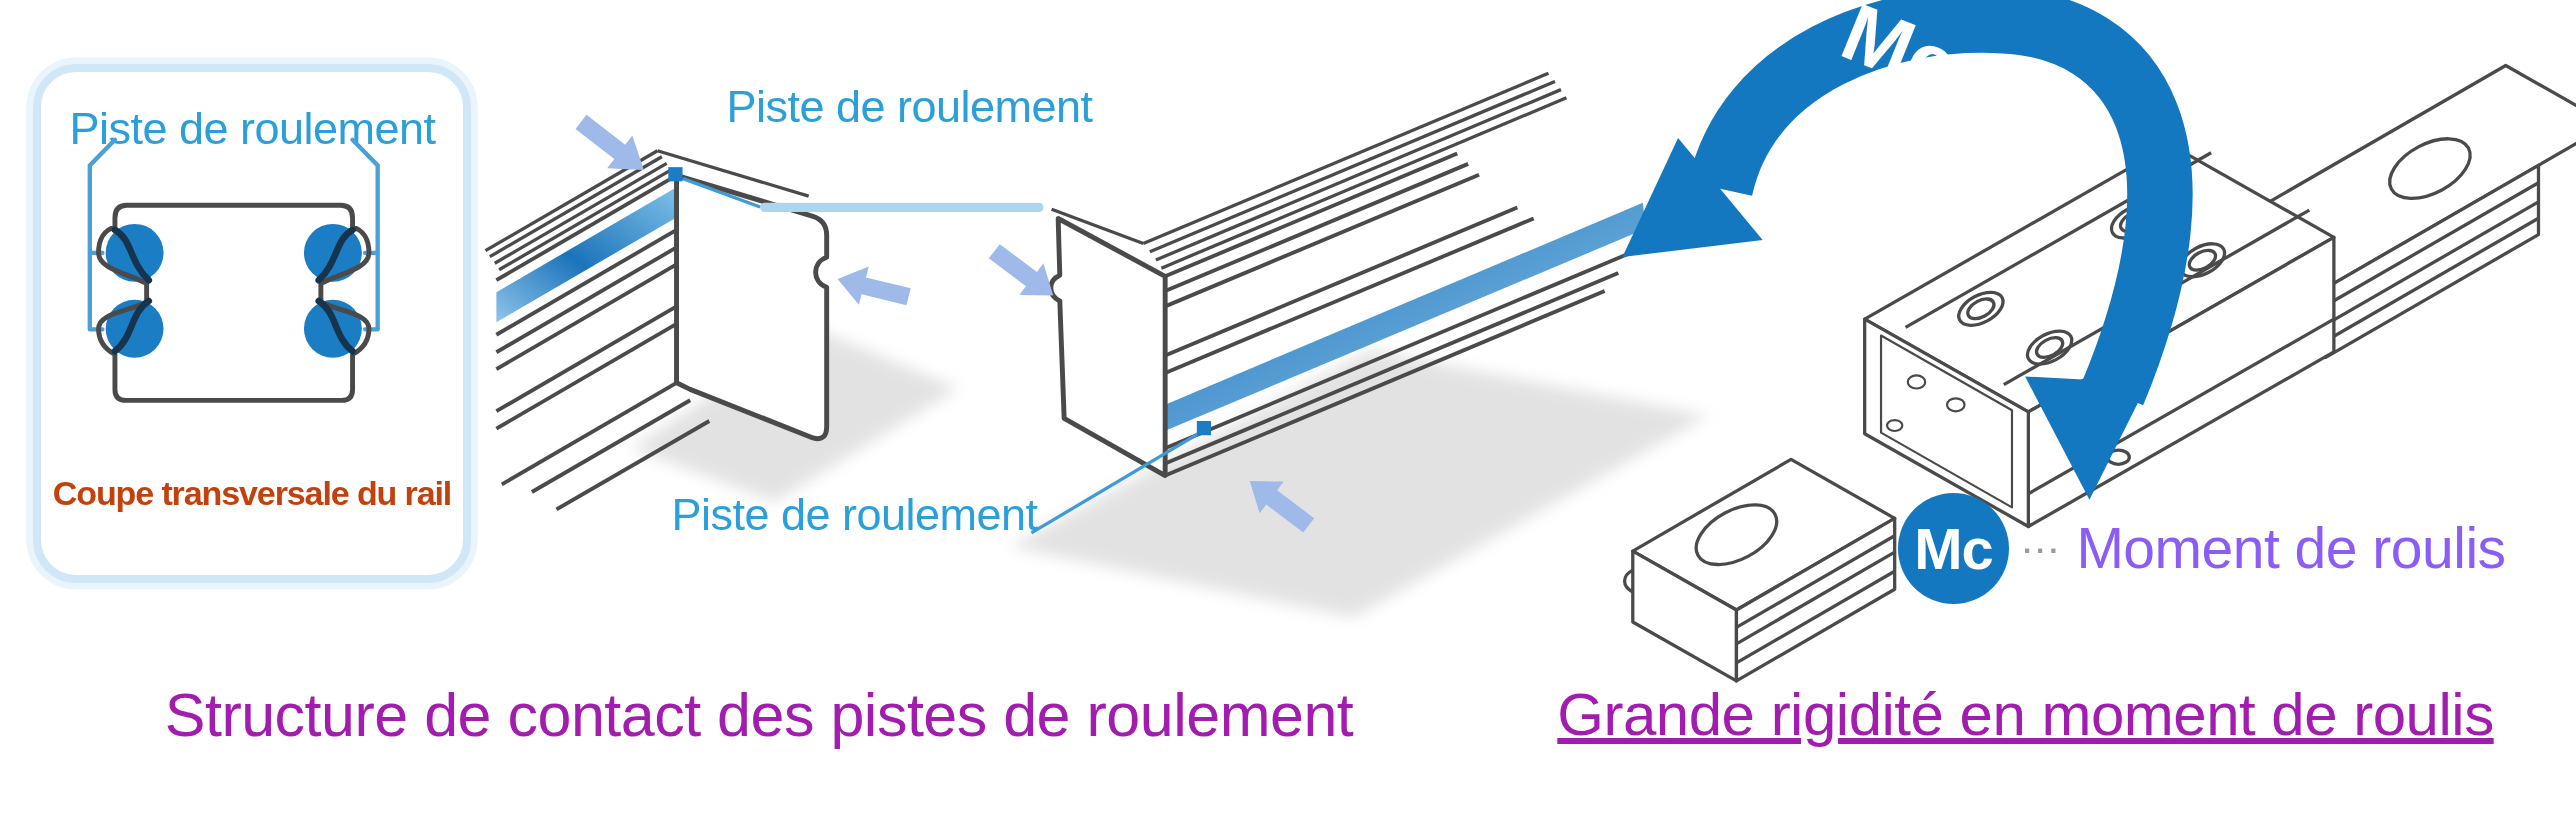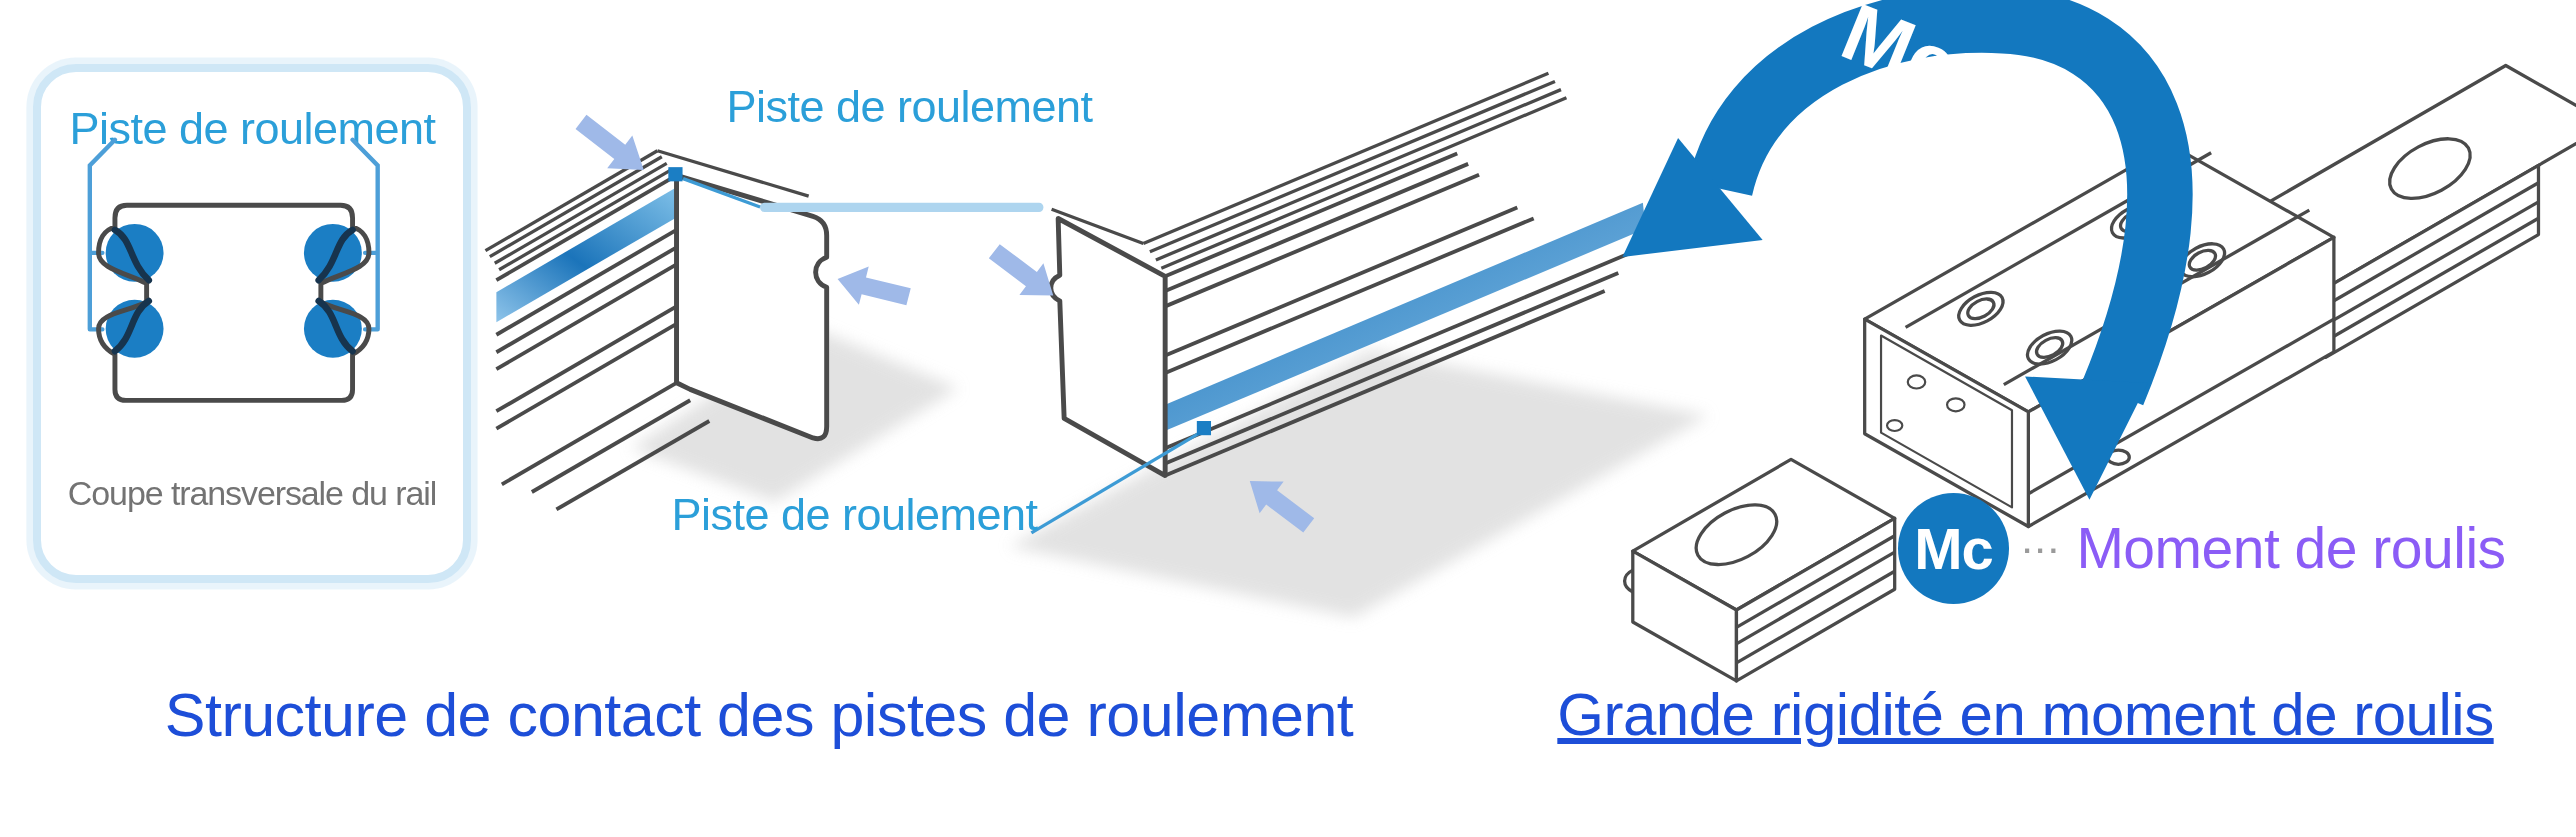--- a/index.html
+++ b/index.html
@@ -13,27 +13,27 @@
     left:33px;top:64px;width:422px;height:503px;
     background:#ffffff;border:8.7px solid #cfe7f6;border-radius:43px;
     box-shadow:0 0 0 6.6px rgba(207,231,246,.45);
   }
   .track-label{
     color:#2b9fd9;font-size:45px;font-weight:400;letter-spacing:-0.5px;
     text-align:center;white-space:nowrap;
   }
   #left-track-label{left:33px;top:103px;width:439px;}
   #left-caption{
-    left:39px;top:474px;width:426px;text-align:center;color:#737373;
-    font-size:34px;letter-spacing:-1.1px;white-space:nowrap;
+    left:39px;top:474px;width:426px;text-align:center;color:#c2410c;
+    font-size:34px;letter-spacing:-1.1px;white-space:nowrap;font-weight:bold;
   }
   #mid-top-label{left:664px;top:81px;width:491px;}
   #mid-bottom-label{left:606px;top:489px;width:497px;}
   
-  .caption{color:#1d4ed8;font-size:61px;letter-spacing:-0.5px;text-align:center;white-space:nowrap;}
+  .caption{color:#a21caf;font-size:61px;letter-spacing:-0.5px;text-align:center;white-space:nowrap;}
   #caption-left-1{left:22px;top:680px;width:1474px;}
   #caption-left-2{left:22px;top:757px;width:1474px;}
   #caption-right{left:1496px;top:680px;width:1059px;font-size:60px;text-decoration:underline;}
   
   #legend-row{left:1898px;top:489px;width:666px;height:118px;display:flex;align-items:center;gap:14px;}
   #mc-badge{
     width:111px;height:111px;border-radius:50%;background:#1378bf;flex:0 0 auto;
     display:flex;align-items:center;justify-content:center;
     color:#ffffff;font-size:58px;font-weight:bold;letter-spacing:-1.1px;
   }

